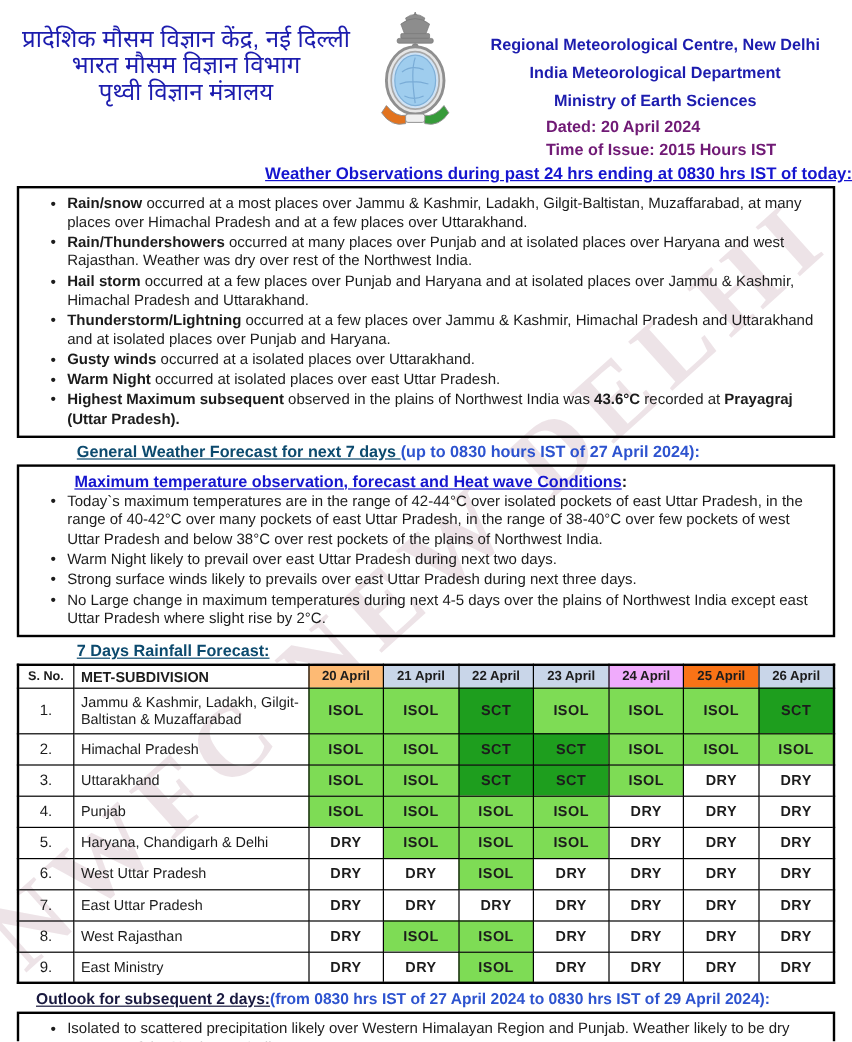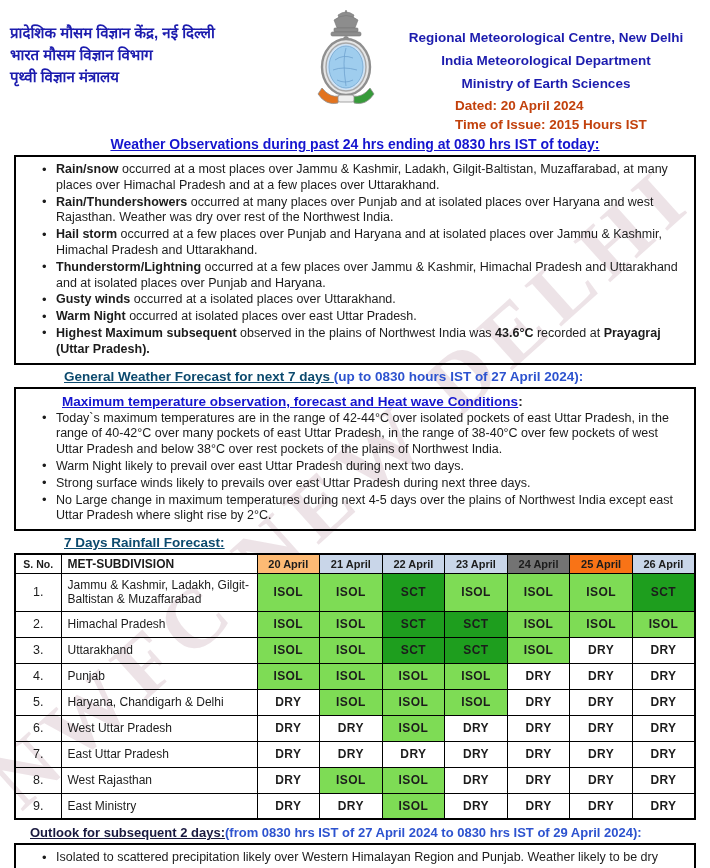--- a/index.html
+++ b/index.html
@@ -14,34 +14,34 @@
     position:absolute; left:-30px; top:755px; width:1100px;
     transform:rotate(-42deg); transform-origin:0 0;
     font-family:"Liberation Serif", serif; font-weight:bold;
     font-size:84px; letter-spacing:10px; white-space:nowrap;
     color:rgba(197,163,174,0.30); pointer-events:none; z-index:0;
   }
   .content { position:relative; z-index:1; }
   
   .hdr { display:flex; padding:8px 10px 0 10px; height:100px; }
   .hdr-hindi {
-    width:290px; text-align:left; padding-top:14px;
-    color:#1c1cae; font-weight:bold; font-size:15px; line-height:22px;
+    width:290px; text-align:center; padding-top:14px;
+    color:#1c1cae; font-weight:normal; font-size:20px; line-height:22px;
   }
   .hdr-logo { width:92px; text-align:center; }
   .hdr-eng {
     flex:1; text-align:center; padding-top:18px;
     color:#1c1cae; font-weight:bold; font-size:13.5px; line-height:23px;
   }
   .dateblock {
-    margin-left:455px; color:#c2410c; font-weight:bold;
+    margin-left:455px; color:#701a75; font-weight:bold;
     font-size:13.5px; line-height:19px; margin-top:-4px;
   }
   .obs-heading {
-    text-align:center; color:#1515cf; font-weight:bold; font-size:14px;
+    text-align:right; color:#1515cf; font-weight:bold; font-size:14px;
     text-decoration:underline; margin-top:2px; margin-bottom:3px;
   }
   
   .box { border:2px solid #000; margin:0 14px; padding:4px 10px 4px 12px; background:transparent; }
   ul.bullets { list-style:none; padding-left:14px; }
   ul.bullets li {
     position:relative; padding-left:14px; font-size:12.5px; line-height:15.8px;
     margin:1px 0;
   }
   ul.bullets li::before { content:"\2022"; position:absolute; left:0; top:-0.5px; font-size:13px; }
@@ -168,21 +168,21 @@
           <col>
       </colgroup>
       <thead>
         <tr>
             <th class="c0">S. No.</th>
             <th class="c1">MET-SUBDIVISION</th>
             <th class="c2" style="background: #fdba74;">20 April</th>
             <th class="c3" style="background: rgb(201, 214, 233);">21 April</th>
             <th class="c4" style="background: rgb(201, 214, 233);">22 April</th>
             <th class="c5" style="background: rgb(201, 214, 233);">23 April</th>
-            <th class="c6" style="background: #737373;">24 April</th>
+            <th class="c6" style="background: #f0abfc;">24 April</th>
             <th class="c7" style="background: #f97316;">25 April</th>
             <th class="c8" style="background: rgb(201, 214, 233);">26 April</th>
           </tr>
       </thead>
       <tbody>
           <tr class="tall">
             <td class="sno">1.</td>
             <td class="subdiv">Jammu &amp; Kashmir, Ladakh, Gilgit-Baltistan &amp; Muzaffarabad</td>
             <td class="val" style="background: rgb(126, 220, 85);">ISOL</td>
             <td class="val" style="background: rgb(126, 220, 85);">ISOL</td>

